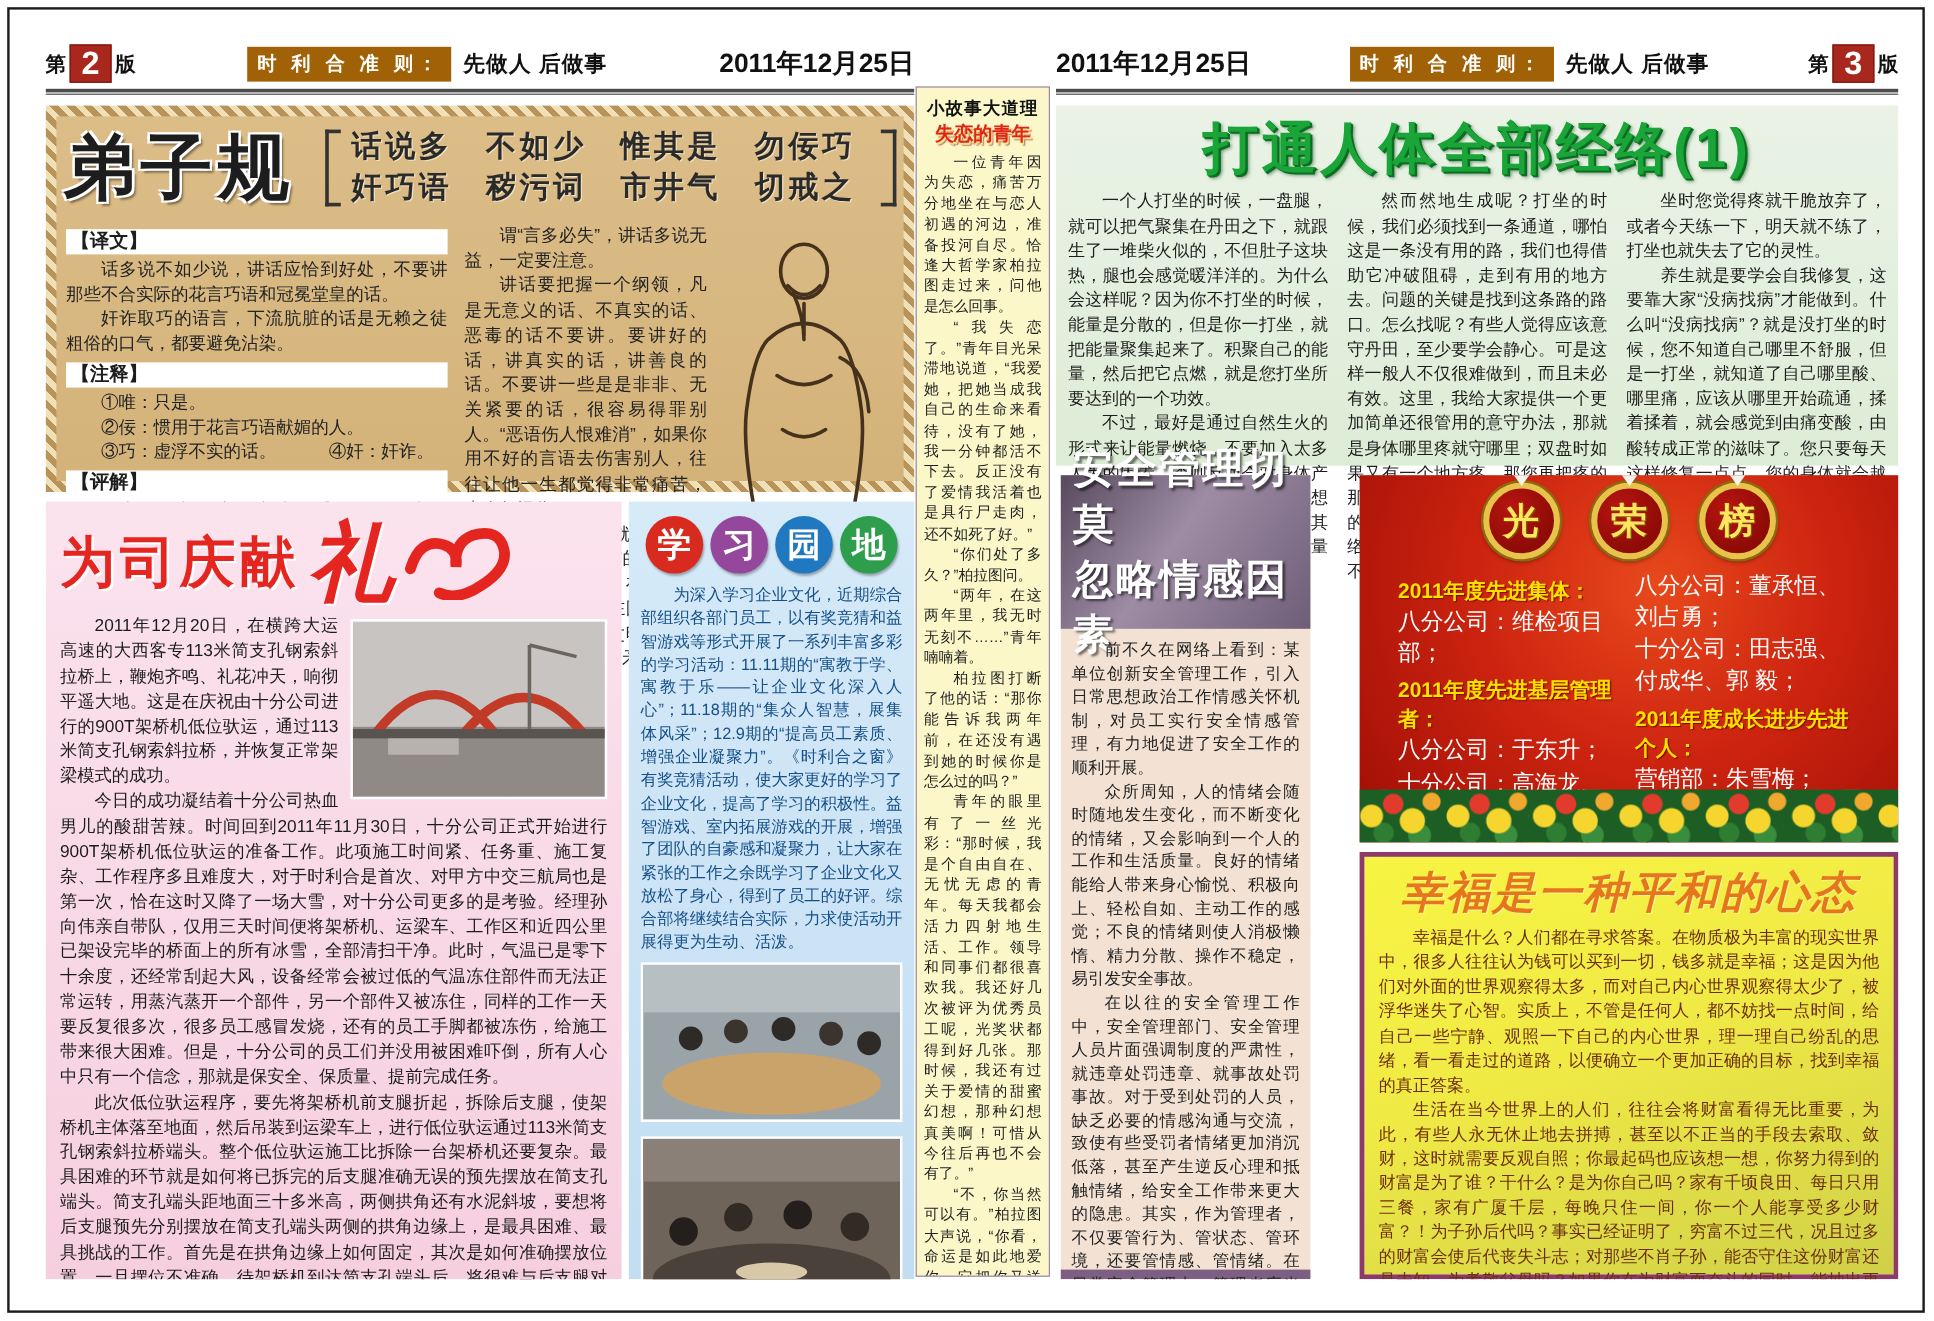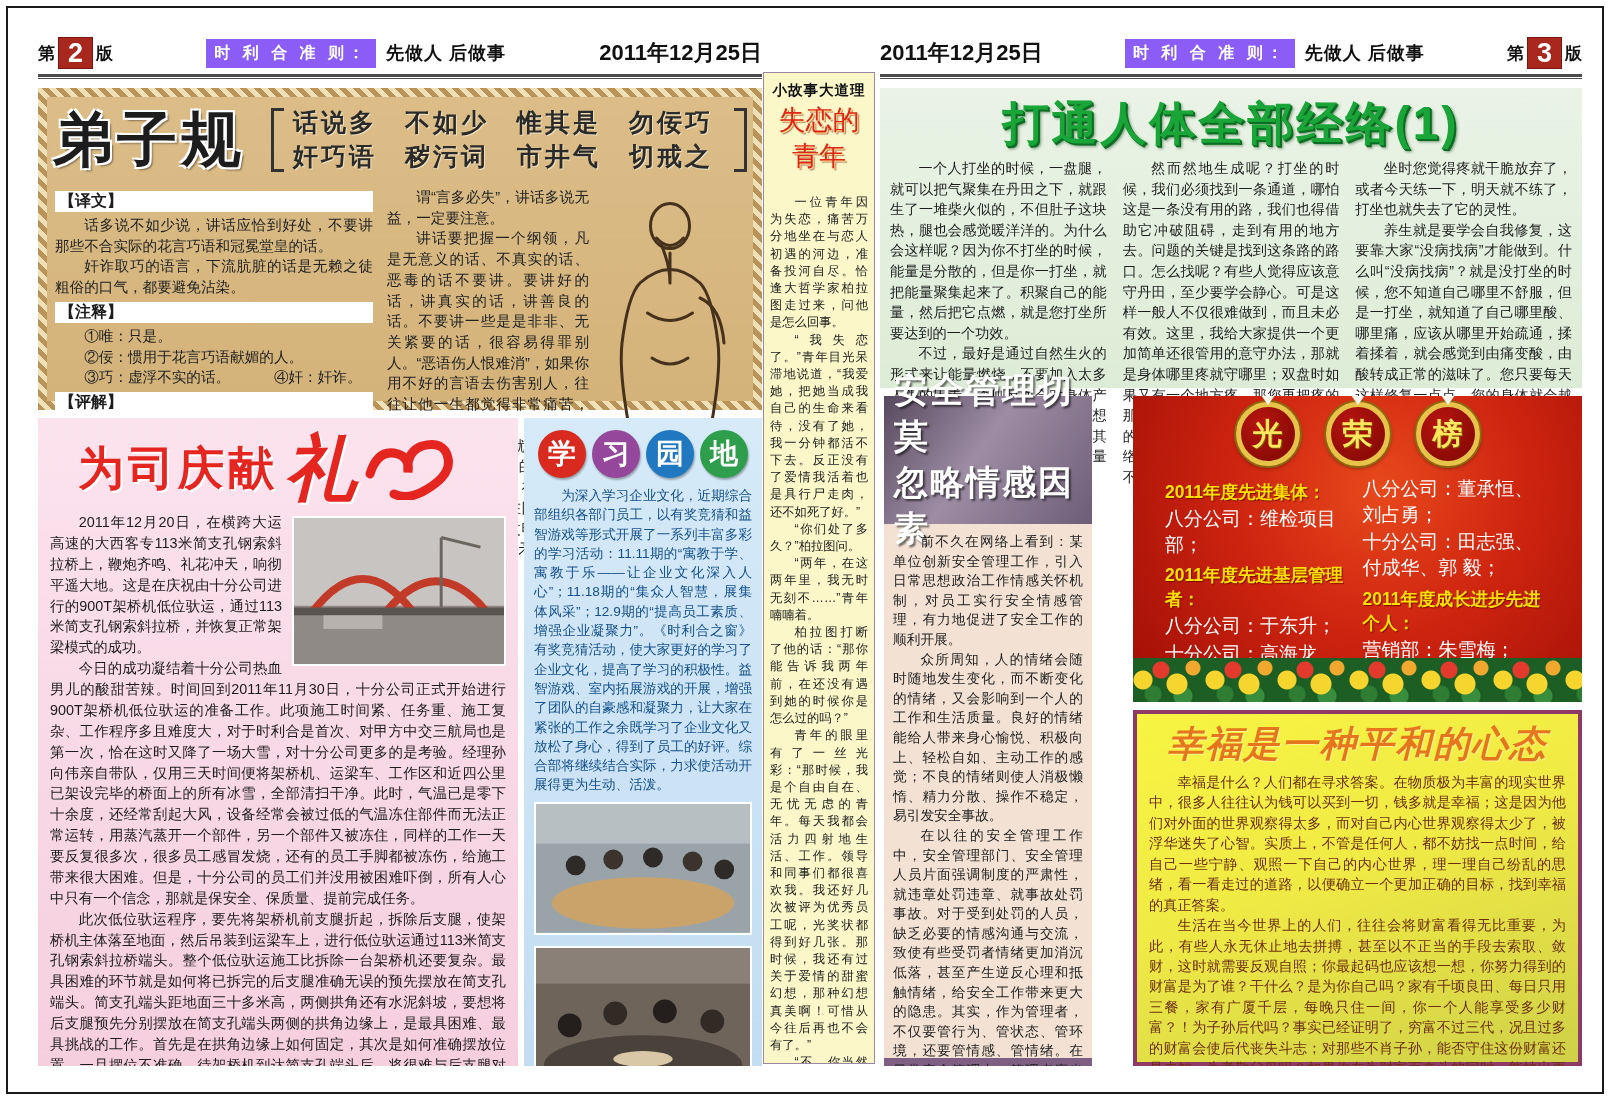--- a/index.html
+++ b/index.html
@@ -10,21 +10,21 @@
   .page { position:absolute; overflow:hidden; }
   #page-left  { left:38px;  top:36px; width:724px; height:1030px; }
   #page-right { left:880px; top:36px; width:702px; height:1030px; }
 
   
   .hdr { position:absolute; top:0; left:0; right:0; height:34px; display:flex; align-items:center; font-weight:bold; color:#111; }
   .hdr .grow { flex:1; }
   .pageno { display:flex; align-items:center; gap:3px; font-size:17px; }
   .pageno .nbox { background:#a9281e; color:#fff; font-size:27px; font-weight:bold; padding:0 9px; line-height:30px; border:1px solid #7c1510; }
   .motto { display:flex; align-items:center; gap:10px; }
-  .motto .mbox { background:#8b5cf6; color:#fff; font-size:16px; letter-spacing:4px; padding:4px 8px; }
+  .motto .mbox { background:#a16207; color:#fff; font-size:16px; letter-spacing:4px; padding:4px 8px; }
   .motto .mtxt { font-size:18px; letter-spacing:1px; }
   .dateline { font-size:22px; }
   .rule { position:absolute; top:38px; left:0; right:0; height:5px; border-top:3px solid #4c4c4c; border-bottom:1px solid #4c4c4c; }
 
   
   #dizigui { position:absolute; top:52px; left:0; width:724px; height:322px;
     background:linear-gradient(#dcbd88,#d4b37a) padding-box,
                repeating-linear-gradient(45deg,#b8945a 0 5px,#efe0b8 5px 10px) border-box;
     border:9px solid transparent; color:#1d1d1d; }
   .dz-top { display:flex; align-items:center; height:86px; padding:0 6px; }
@@ -39,38 +39,38 @@
   .dz-left { width:318px; }
   .dz-right { flex:1; position:relative; }
   .sec-head { background:#fff; font-weight:bold; font-size:16px; padding:0 4px; margin:4px 0 3px; }
   .dz-text p, .dz-right p { font-size:14.6px; line-height:1.42; text-align:justify; text-indent:2em; color:#222; }
   .dz-note p { text-indent:2em; }
   .confucius { float:right; width:150px; height:240px; margin:6px 0 0 6px; shape-outside:inset(0); }
 
   
   #gift { position:absolute; top:382px; left:0; width:480px; height:648px; background:linear-gradient(#fbe3ee,#f6cfdf); padding:8px 12px 6px; }
   .gift-titlebar { display:flex; align-items:center; height:86px; }
-  .gift-title { color:#e42520; font-size:46px; font-weight:900; letter-spacing:4px; text-shadow:2px 2px 0 #fff; margin-left:28px; }
+  .gift-title { color:#e42520; font-size:46px; font-weight:900; letter-spacing:4px; text-shadow:2px 2px 0 #fff; }
   .gift-li { color:#e42520; font-size:72px; font-weight:900; font-family:"Liberation Serif",serif; font-style:italic; line-height:1; margin-left:6px; text-shadow:2px 2px 0 #fff; }
   .gift-heart { margin-left:4px; }
   #gift .body p { font-size:14.4px; line-height:1.45; text-align:justify; text-indent:2em; color:#1c1c1c; }
   .bridge-photo { float:right; width:214px; height:150px; margin:4px 0 6px 10px; border:2px solid #fff; }
 
   
   #study { position:absolute; top:382px; left:486px; width:238px; height:648px; background:linear-gradient(#d6eaf8,#c2ddf2); padding:10px 10px 8px; }
   .circles { display:flex; justify-content:space-between; padding:2px 4px 8px; }
   .circle { width:48px; height:48px; border-radius:50%; color:#fff; font-size:28px; font-weight:bold; display:flex; align-items:center; justify-content:center; box-shadow:1px 2px 2px rgba(0,0,0,.3); }
   .c0{background:#d92a20;} .c1{background:#94479b;} .c2{background:#1f78c0;} .c3{background:#2e9e4d;}
   #study .body p { font-size:13.6px; line-height:1.42; text-align:justify; text-indent:2em; color:#15508a; }
   .meet-photo { width:100%; border:2px solid #fff; margin-top:7px; }
 
   
   #midcol { position:absolute; left:763px; top:72px; width:112px; height:992px; background:#fbf7c9; border:1px solid #9b86a4; padding:8px 6px; overflow:hidden; }
   .mid-kicker { font-size:14.5px; font-weight:bold; text-align:center; color:#111; letter-spacing:1px; }
-  .mid-title { font-size:27px; font-weight:400; color:#e02418; text-align:center; margin:2px 0 20px; text-shadow:1px 1px 0 #f9e38a,2px 2px 1px rgba(120,0,0,.5); }
+  .mid-title { font-size:16px; font-weight:700; color:#e02418; text-align:center; margin:2px 0 4px; text-shadow:1px 1px 0 #f9e38a,2px 2px 1px rgba(120,0,0,.5); }
   #midcol .body p { font-size:12.3px; line-height:1.4; text-align:justify; text-indent:2em; color:#222; }
 
   
   #meridian { position:absolute; top:52px; left:0; width:702px; height:300px; background:linear-gradient(#eaf3e6,#ddecd6); padding:4px 10px; }
   .mer-title { text-align:center; font-size:46px; font-weight:900; letter-spacing:3px; color:#19a538;
     text-shadow:1px 1px 0 #0c6e22,2px 2px 0 #0c6e22,3px 3px 3px rgba(0,60,10,.5); height:62px; line-height:62px; }
   .mer-cols { display:flex; gap:16px; margin-top:4px; }
   .mer-col { flex:1; }
   .mer-col p { font-size:14.2px; line-height:1.45; text-align:justify; text-indent:2em; color:#1d1d1d; }
   .mer-src { text-align:right; font-weight:bold; font-size:14.5px; color:#111; margin-top:8px; }

